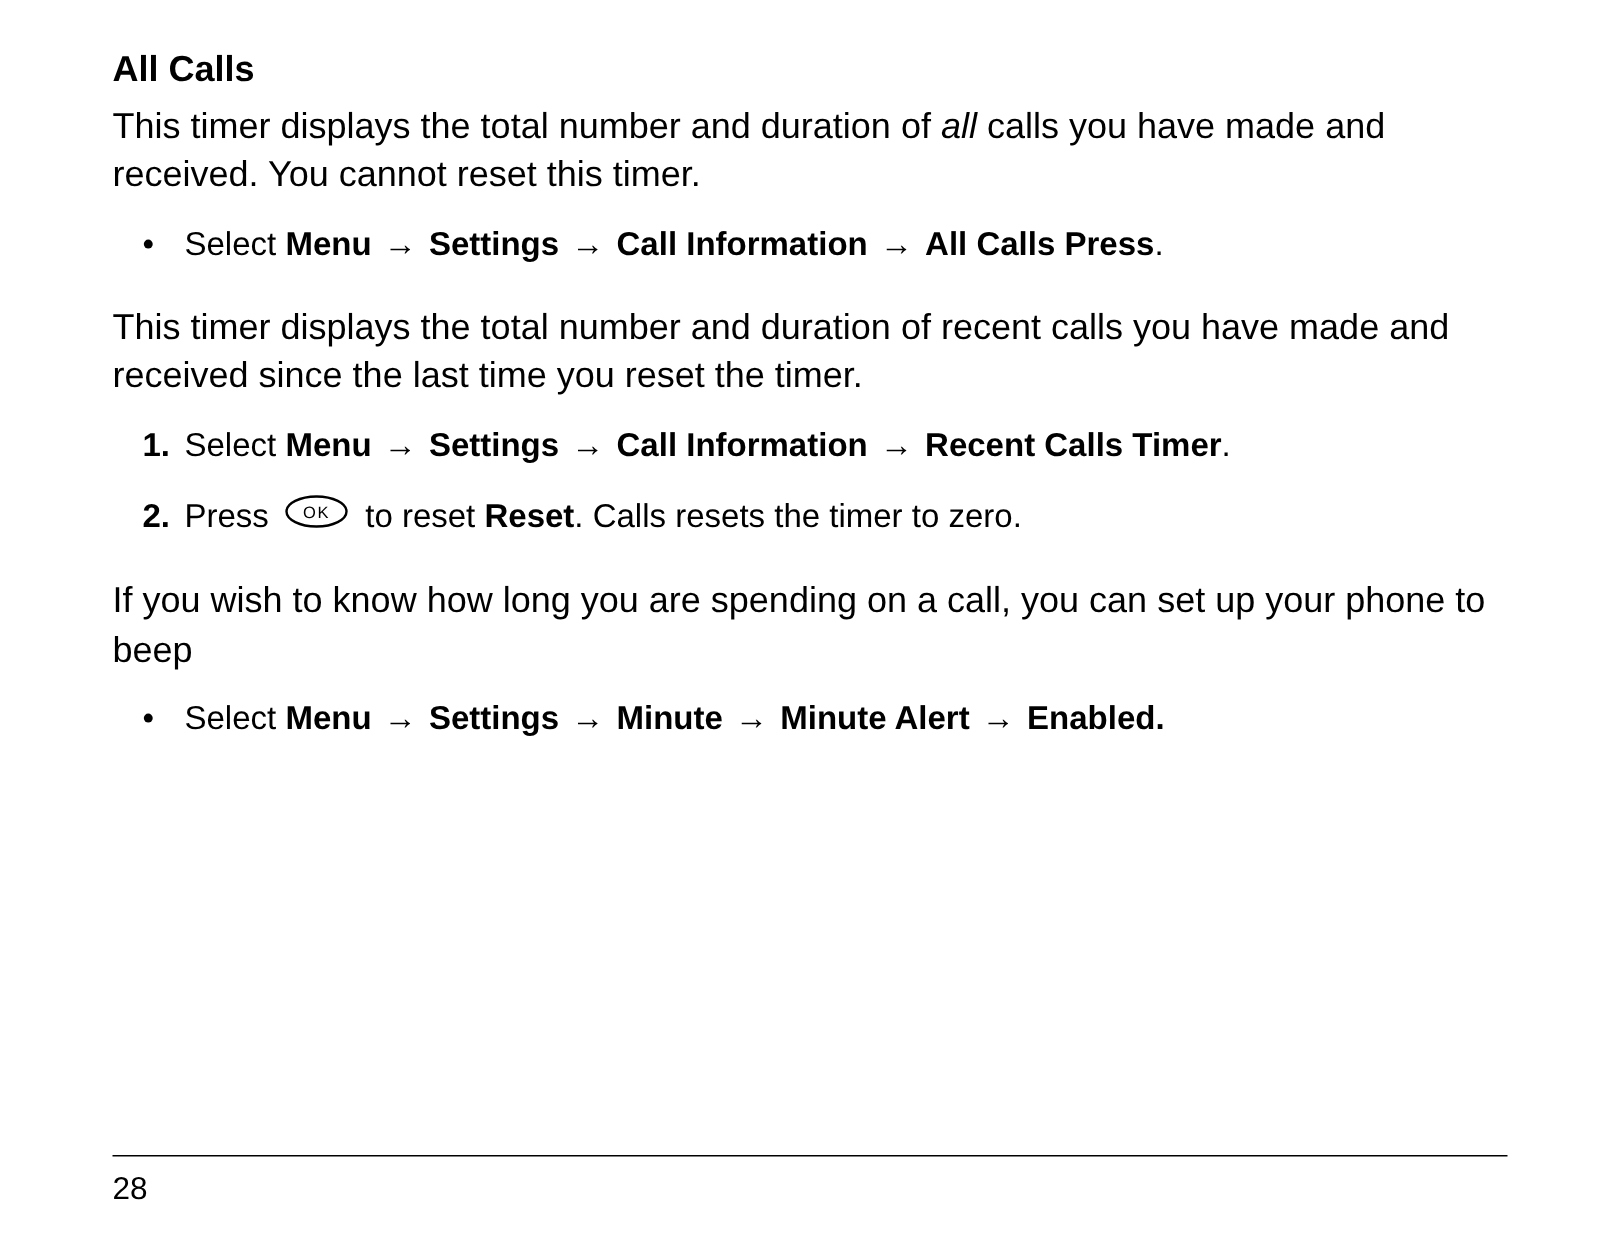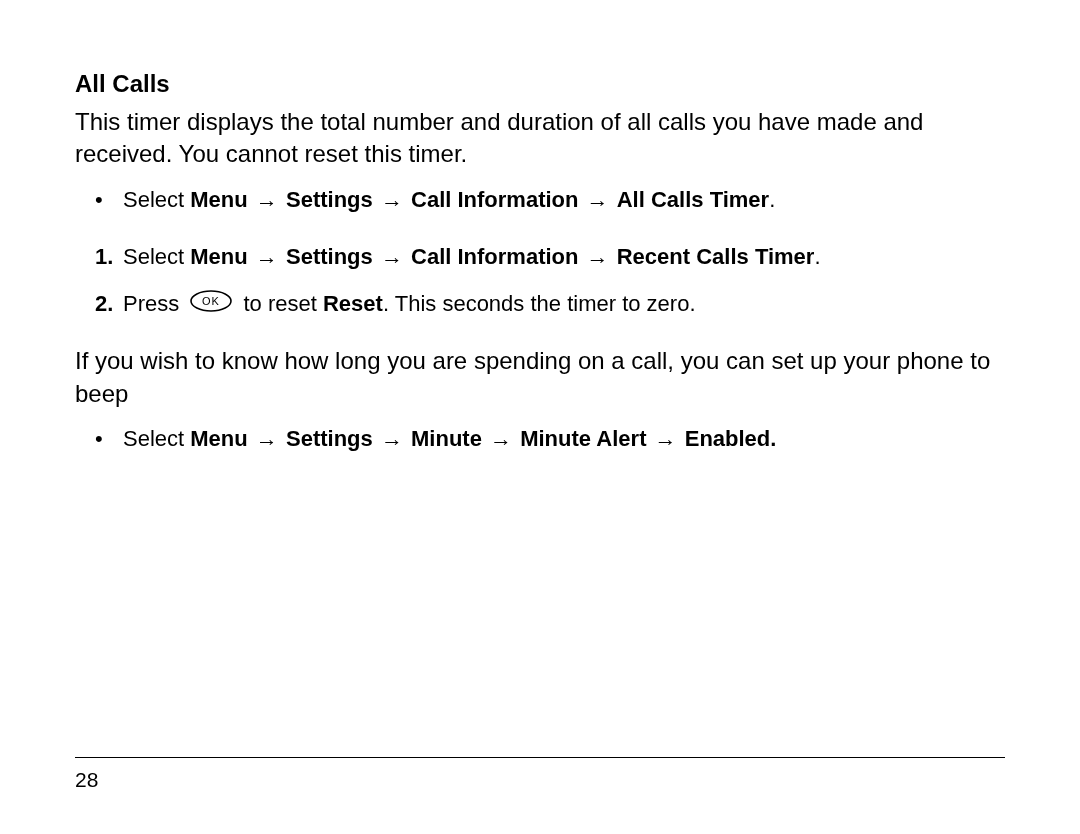--- a/index.html
+++ b/index.html
@@ -8,51 +8,52 @@
     width: 1080px;
     height: 834px;
     background: #ffffff;
     font-family: Verdana, Geneva, sans-serif;
     color: #000;
   }
   .page {
     box-sizing: border-box;
     width: 1080px;
     height: 834px;
-    padding: 70px 75px 40px 75px;
+    padding: 33px 75px 40px 75px;
     position: relative;
   }
   .section-heading {
     font-weight: bold;
     font-size: 24px;
     margin: 0 0 8px 0;
   }
   .body-text {
     font-size: 24px;
     line-height: 1.35;
     margin: 0 0 12px 0;
   }
   .italic {
+    font-style: italic;
   }
   .bold {
     font-weight: bold;
   }
   .ok-icon {
     display: inline-block;
     vertical-align: middle;
     margin: 0 4px;
   }
   .arrow {
     padding: 0 2px;
   }
   .footer {
     position: absolute;
     left: 75px;
     right: 75px;
-    bottom: 42px;
+    bottom: 29px;
     border-top: 1px solid #000;
     padding-top: 10px;
     font-size: 21px;
     display: flex;
     justify-content: space-between;
   }
   .indent-list {
     list-style: none;
     padding-left: 20px;
     margin: 10px 0 24px 0;
@@ -88,47 +89,48 @@
     </p>
     <ul class="indent-list bulleted">
       <li>
         <span class="marker">•</span>
         <span>Select </span><span class="bold">Menu</span>
         <span class="arrow">→</span>
         <span class="bold">Settings</span>
         <span class="arrow">→</span>
         <span class="bold">Call Information</span>
         <span class="arrow">→</span>
-        <span class="bold">All Calls Timer</span><span>.</span>
+        <span class="bold">All Calls Press</span><span>.</span>
       </li>
     </ul>
   </div>
 
   <div class="block">
+    <p class="body-text">This timer displays the total number and duration of recent calls you have made and received since the last time you reset the timer.</p>
     <ul class="indent-list">
       <li>
         <span class="marker">1.</span>
         <span>Select </span><span class="bold">Menu</span>
         <span class="arrow">→</span>
         <span class="bold">Settings</span>
         <span class="arrow">→</span>
         <span class="bold">Call Information</span>
         <span class="arrow">→</span>
         <span class="bold">Recent Calls Timer</span><span>.</span>
       </li>
       <li>
         <span class="marker">2.</span>
         <span>Press </span>
         <span class="ok-icon">
           <svg width="44" height="22" viewBox="0 0 44 22">
             <ellipse cx="22" cy="11" rx="20" ry="10" fill="none" stroke="#000" stroke-width="1.6"></ellipse>
             <text x="22" y="15" text-anchor="middle" font-family="Verdana,Geneva,sans-serif" font-size="11" letter-spacing="1" fill="#000">OK</text>
           </svg>
         </span>
-        <span> to reset </span><span class="bold">Reset</span><span>. This seconds the timer to zero.</span>
+        <span> to reset </span><span class="bold">Reset</span><span>. Calls resets the timer to zero.</span>
       </li>
     </ul>
   </div>
 
   <div class="block">
     <p class="body-text" style="margin-bottom:12px">If you wish to know how long you are spending on a call, you can set up your phone to beep</p>
     <ul class="indent-list bulleted">
       <li>
         <span class="marker">•</span>
         <span>Select </span><span class="bold">Menu</span>

